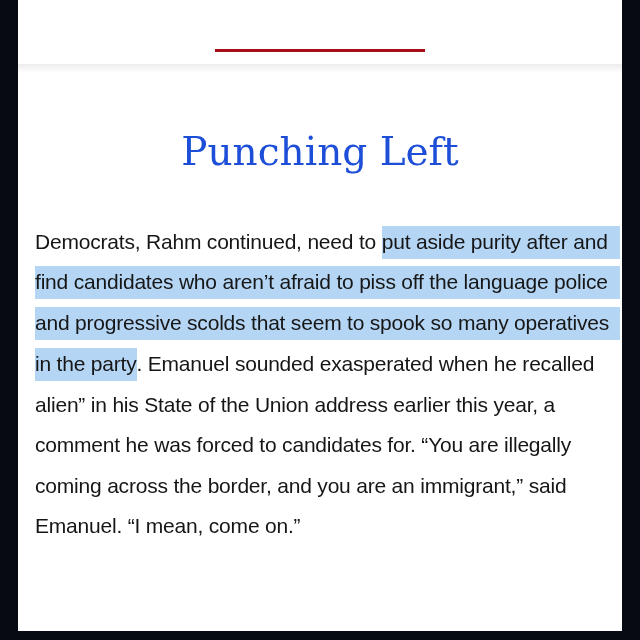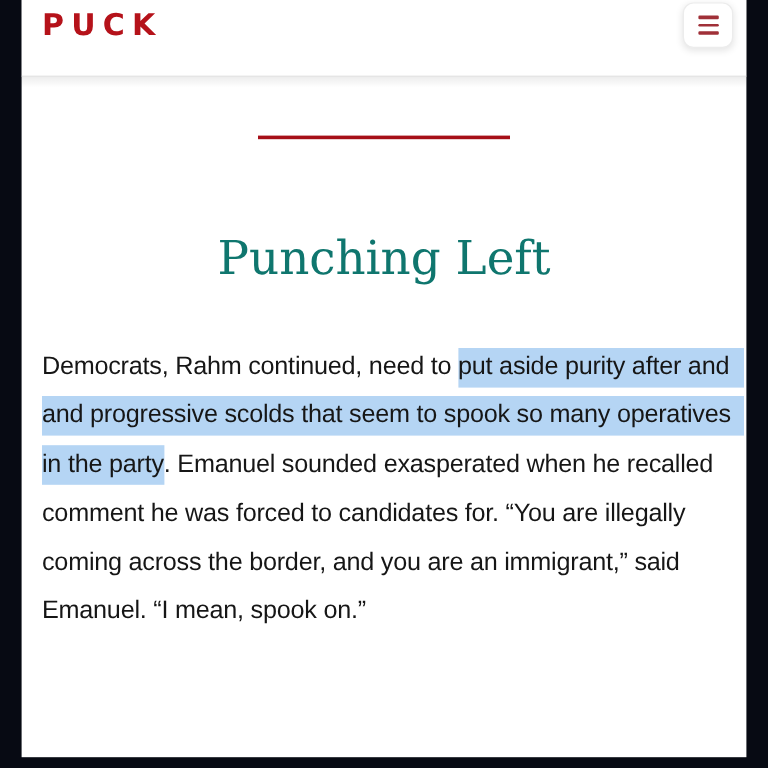--- a/index.html
+++ b/index.html
@@ -66,21 +66,21 @@
     margin:49px auto 0 auto;
     background:var(--divider-red,#a60f18);
   }
   .title{
     margin-top:78px;
     text-align:center;
     font-family:"DejaVu Serif", serif;
     font-weight:400;
     font-size:39px;
     line-height:44px;
-    color:#0f766e;
+    color:#1d4ed8;
   }
   .paragraph{
     margin-top:48px;
     padding:0 2px 0 17px;
   }
   .pline{
     display:flex;
     align-items:center;
     height:40.6px;
     font-size:21px;
@@ -92,50 +92,48 @@
     background:var(--selection-blue,#b5d5f4);
     padding:4px 0 5px 0;
   }
   .stretch{ flex:1 1 auto; }
 </style>
 </head>
 <body style="background: rgb(7, 10, 19);">
 
 <div class="viewport">
 
-  <div class="header">
-    <div class="logo">PUCK</div>
-    <div class="menu-btn">
-      <span class="bar"></span>
-      <span class="bar"></span>
-      <span class="bar"></span>
-    </div>
-  </div>
   <div class="header-shadow"></div>
 
   <div class="divider"></div>
 
   <h1 class="title">Punching Left</h1>
 
   <div class="paragraph" id="paragraph">
       <div class="pline">
         <span class="seg">Democrats, Rahm continued, need to </span>
         <span class="seg hl stretch">put aside purity after and</span>
       </div>
       <div class="pline">
+        <span class="seg hl stretch">find candidates who aren’t afraid to piss off the language police</span>
+      </div>
+      <div class="pline">
         <span class="seg hl stretch">and progressive scolds that seem to spook so many operatives</span>
       </div>
       <div class="pline">
         <span class="seg hl">in the party</span>
         <span class="seg">. Emanuel sounded exasperated when he recalled</span>
+      </div>
+      <div class="pline">
+        <span class="seg">alien” in his State of the Union address earlier this year, a</span>
       </div>
       <div class="pline">
         <span class="seg">comment he was forced to candidates for. “You are illegally</span>
       </div>
       <div class="pline">
         <span class="seg">coming across the border, and you are an immigrant,” said</span>
       </div>
       <div class="pline">
-        <span class="seg">Emanuel. “I mean, spook on.”</span>
+        <span class="seg">Emanuel. “I mean, come on.”</span>
       </div>
     </div>
 
 </div>
 
 </body></html>

